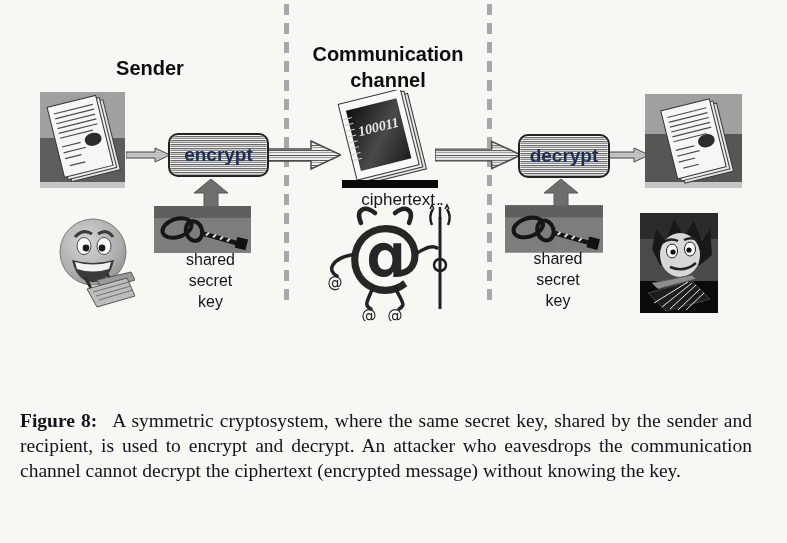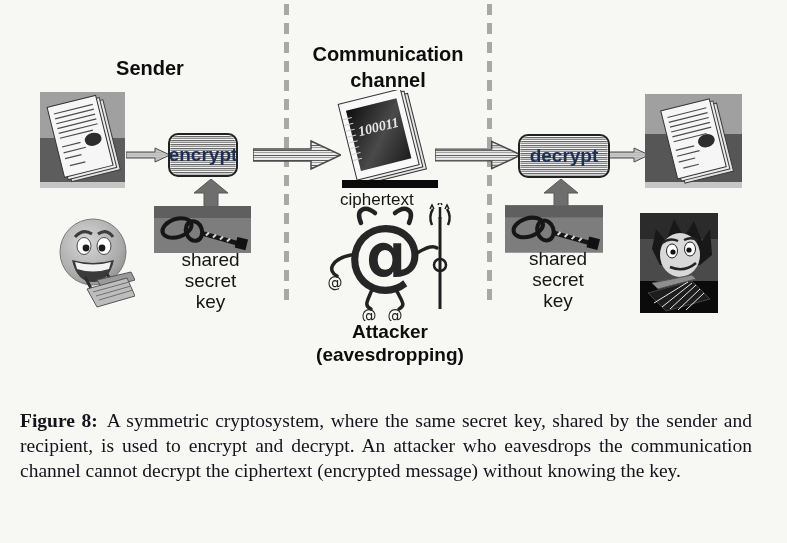--- a/index.html
+++ b/index.html
@@ -2,38 +2,38 @@
 <html><head>
 <meta charset="utf-8">
 <style>
   html,body{margin:0;padding:0;}
   .stage{
     position:relative;width:787px;height:543px;background:#f7f7f4;
     font-family:"Liberation Sans",sans-serif;color:#111;overflow:hidden;
   }
   .abs{position:absolute;}
   .heading{font-weight:bold;font-size:20px;text-align:center;line-height:26px;white-space:pre-line;color:#0d0d0d;}
-  .lbl{font-size:17px;text-align:left;color:#151515;}
-  .lbl-small{font-size:19px;line-height:21px;text-align:center;white-space:pre-line;color:#151515;}
+  .lbl{font-size:17px;text-align:right;color:#151515;}
+  .lbl-small{font-size:16px;line-height:21px;text-align:center;white-space:pre-line;color:#151515;}
   .lbl-bold{font-weight:bold;font-size:19px;line-height:23px;text-align:center;white-space:pre-line;color:#0d0d0d;}
   .dash{
     width:5px;background:repeating-linear-gradient(180deg,#a8a8a8 0 11px,rgba(0,0,0,0) 11px 19px);
   }
   .procbox{
-    width:70px;height:44px;border:2px solid #222;border-radius:10px;box-sizing:border-box;
+    width:101px;height:44px;border:2px solid #222;border-radius:10px;box-sizing:border-box;
     background:repeating-linear-gradient(180deg,#f5f5f5 0px,#f5f5f5 1px,#6a6a6a 1px,#6a6a6a 2px,#cfcfcf 2px,#cfcfcf 3px,#8d8d8d 3px,#8d8d8d 4px);
     display:flex;align-items:center;justify-content:center;
     font-size:19px;color:#1d2f55;font-weight:bold;
     box-shadow:inset 0 0 0 1px rgba(255,255,255,.35);
   }
   .caption{
     width:732px;font-family:"Liberation Serif",serif;font-size:19.5px;line-height:25px;
     text-align:justify;color:#13131c;
   }
-  .caption .fig-label{font-weight:bold;margin-right:9px;}
+  .caption .fig-label{font-weight:bold;margin-right:15px;}
   svg{display:block;}
 </style>
 </head>
 <body>
 
 <div class="stage">
 
   <svg width="0" height="0" style="position:absolute" aria-hidden="true">
     <defs>
       <pattern id="stripePat" width="8" height="5" patternUnits="userSpaceOnUse">
@@ -220,22 +220,20 @@
     <path d="M72,84 C78,98 84,102 76,106" stroke="#222" stroke-width="3.5" fill="none" stroke-linecap="round"></path>
     <text x="46" y="117" font-size="15" text-anchor="middle" fill="#222" font-family="DejaVu Sans, sans-serif">@</text>
     <text x="72" y="117" font-size="15" text-anchor="middle" fill="#222" font-family="DejaVu Sans, sans-serif">@</text>
     <line x1="117" y1="14" x2="117" y2="106" stroke="#1e1e1e" stroke-width="3"></line>
     <path d="M109,22 C106,15 108,9 110,6" stroke="#1e1e1e" stroke-width="2.5" fill="none"></path>
     <path d="M117,16 L117,4" stroke="#1e1e1e" stroke-width="2.5"></path>
     <path d="M125,22 C128,15 126,9 124,6" stroke="#1e1e1e" stroke-width="2.5" fill="none"></path>
     <path d="M107,6 l2,-4 2,4 M115,2 l2,-4 2,4 M122,6 l2,-4 2,4" stroke="#1e1e1e" stroke-width="1.5" fill="none"></path>
     <circle cx="117" cy="62" r="6" stroke="#1e1e1e" stroke-width="2.5" fill="none"></circle>
   </svg>
-  <div class="abs lbl-bold" style="left:300px;top:320px;width:180px;">Attacker
-(eavesdropping)</div>
 
   <svg class="abs" style="left:640px;top:213px;" width="78" height="100" viewBox="0 0 78 100">
     <rect width="78" height="100" fill="#4a4a4a"></rect>
     <rect width="78" height="26" fill="#2b2b2b"></rect>
     <rect y="68" width="78" height="32" fill="#0b0b0b"></rect>
     <path d="M12,36 L16,16 L26,28 L34,6 L44,24 L54,8 L62,28 L70,16 L72,42 L60,52 L20,52 Z" fill="#181818"></path>
     <ellipse cx="40" cy="42" rx="20" ry="22" fill="#d8d8d8"></ellipse>
     <path d="M22,30 Q30,24 38,28" stroke="#222" stroke-width="2.5" fill="none"></path>
     <path d="M44,27 Q52,23 58,28" stroke="#222" stroke-width="2.5" fill="none"></path>
     <ellipse cx="32" cy="38" rx="5.5" ry="7" fill="#fff" stroke="#222"></ellipse>

